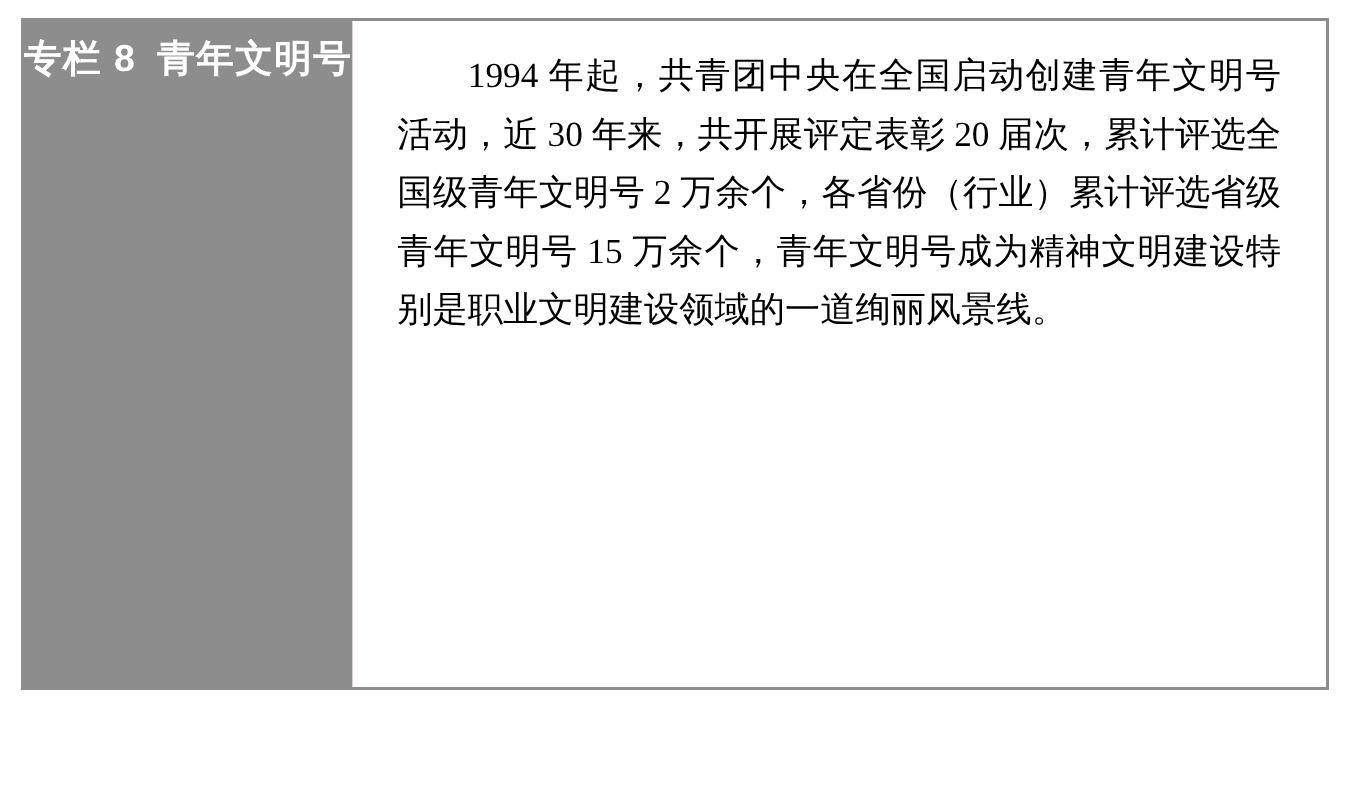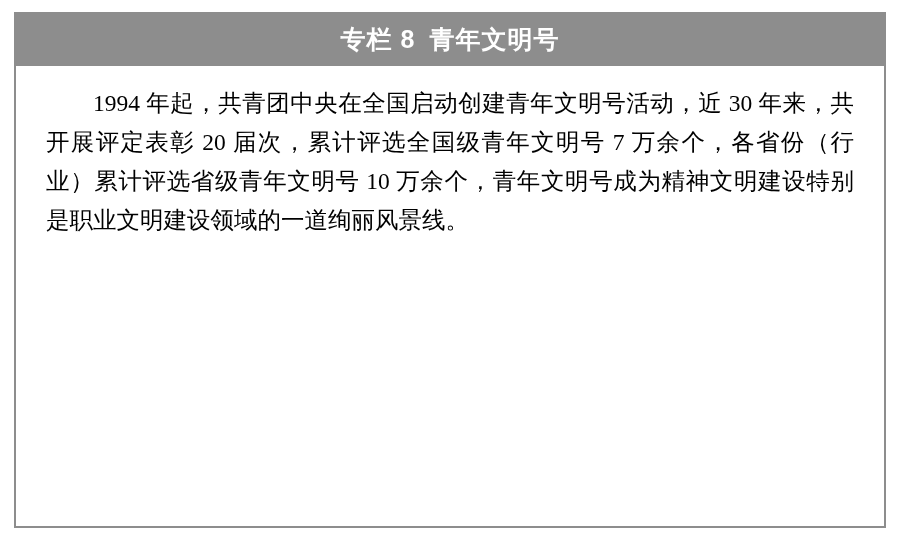--- a/index.html
+++ b/index.html
@@ -17,25 +17,25 @@
     position: relative;
     width: 900px;
     height: 540px;
     box-sizing: border-box;
     padding: 12px 14px 12px 14px;
     background: #ffffff;
   }
   .box {
     box-sizing: border-box;
     width: 872px;
-    height: 516px;
+    height: 448px;
     border: 2px solid #8d8d8d;
     background: #f0abfc;
     display: flex;
-    flex-direction: column;
+    flex-direction: row;
   }
   .box-title {
     background: #8d8d8d;
     color: #ffffff;
     text-align: center;
     font-size: 25px;
     font-weight: bold;
     letter-spacing: 1px;
     padding: 10px 0 12px 0;
     line-height: 1.2;
@@ -67,16 +67,16 @@
 </style>
 </head>
 <body>
 
 <div class="page">
   <div class="box">
     <div class="box-title">
       <span class="title-num">专栏 8</span><span>青年文明号</span>
     </div>
     <div class="box-body">
-      <p class="para">1994 年起，共青团中央在全国启动创建青年文明号活动，近 30 年来，共开展评定表彰 20 届次，累计评选全国级青年文明号 7 万余个，各省份（行业）累计评选省级青年文明号 10 万余个，青年文明号成为精神文明建设特别是职业文明建设领域的一道绚丽风景线。</p>
+      <p class="para">1994 年起，共青团中央在全国启动创建青年文明号活动，近 30 年来，共开展评定表彰 20 届次，累计评选全国级青年文明号 2 万余个，各省份（行业）累计评选省级青年文明号 15 万余个，青年文明号成为精神文明建设特别是职业文明建设领域的一道绚丽风景线。</p>
     </div>
   </div>
 </div>
 
 </body></html>

